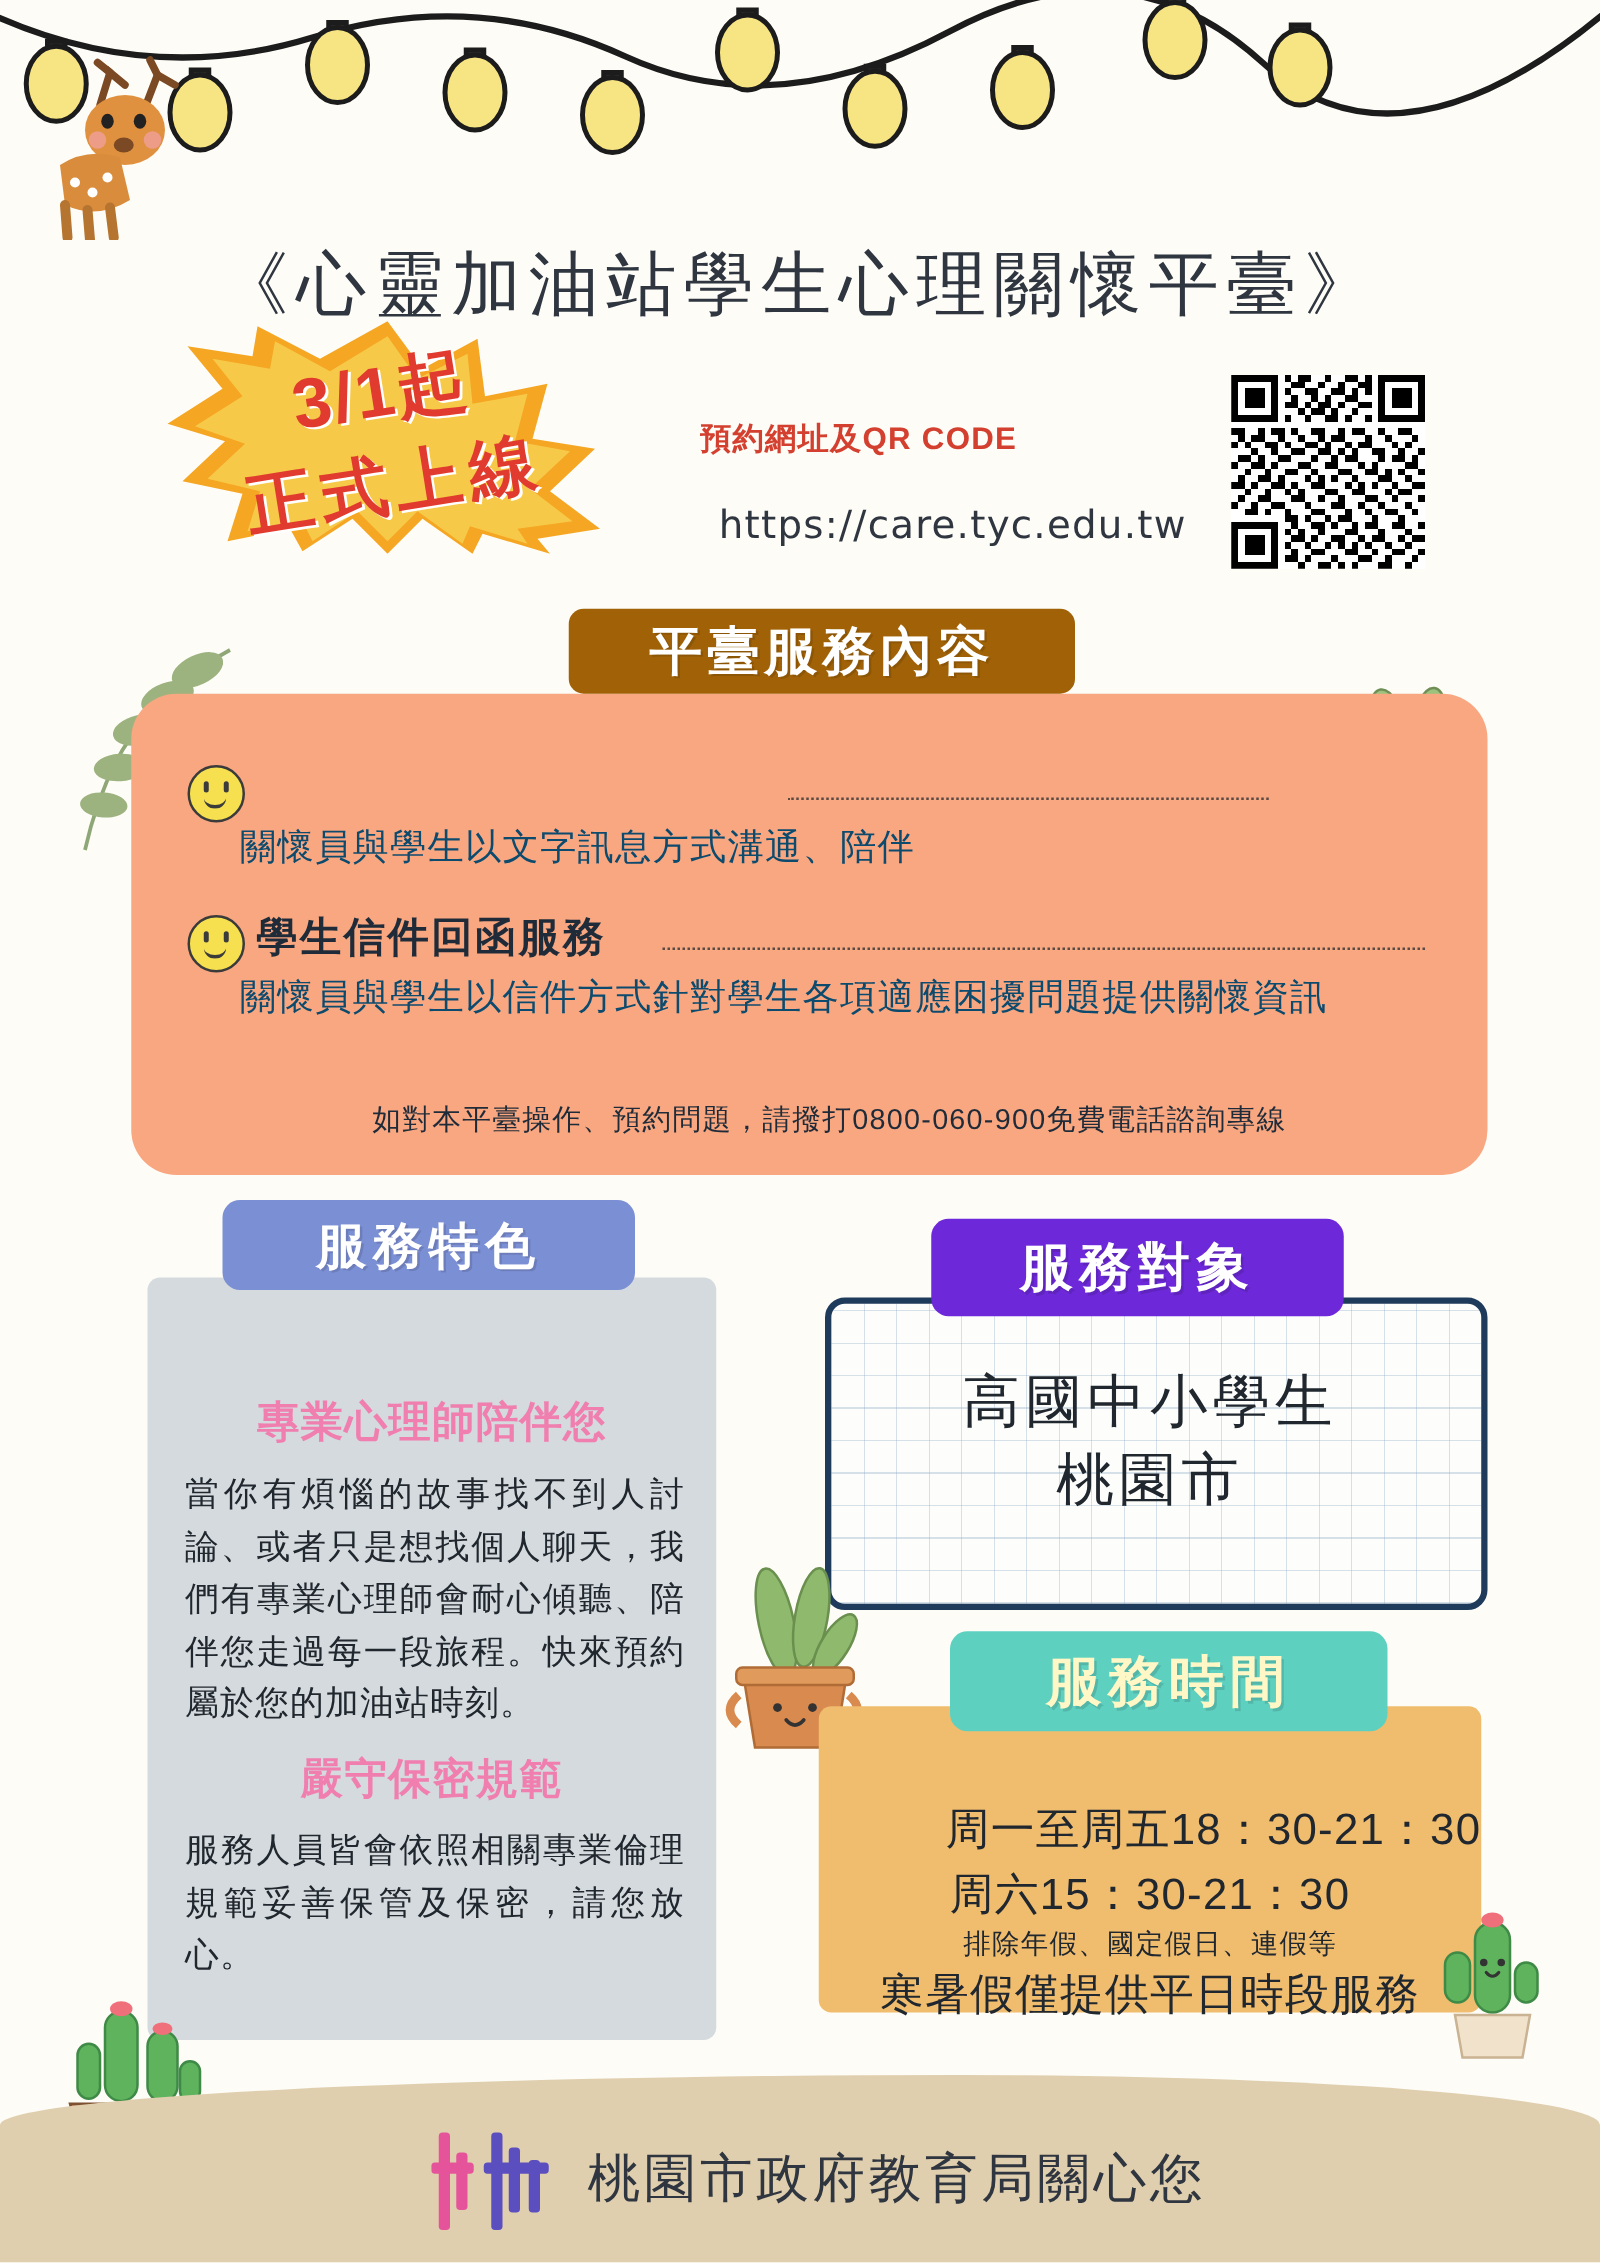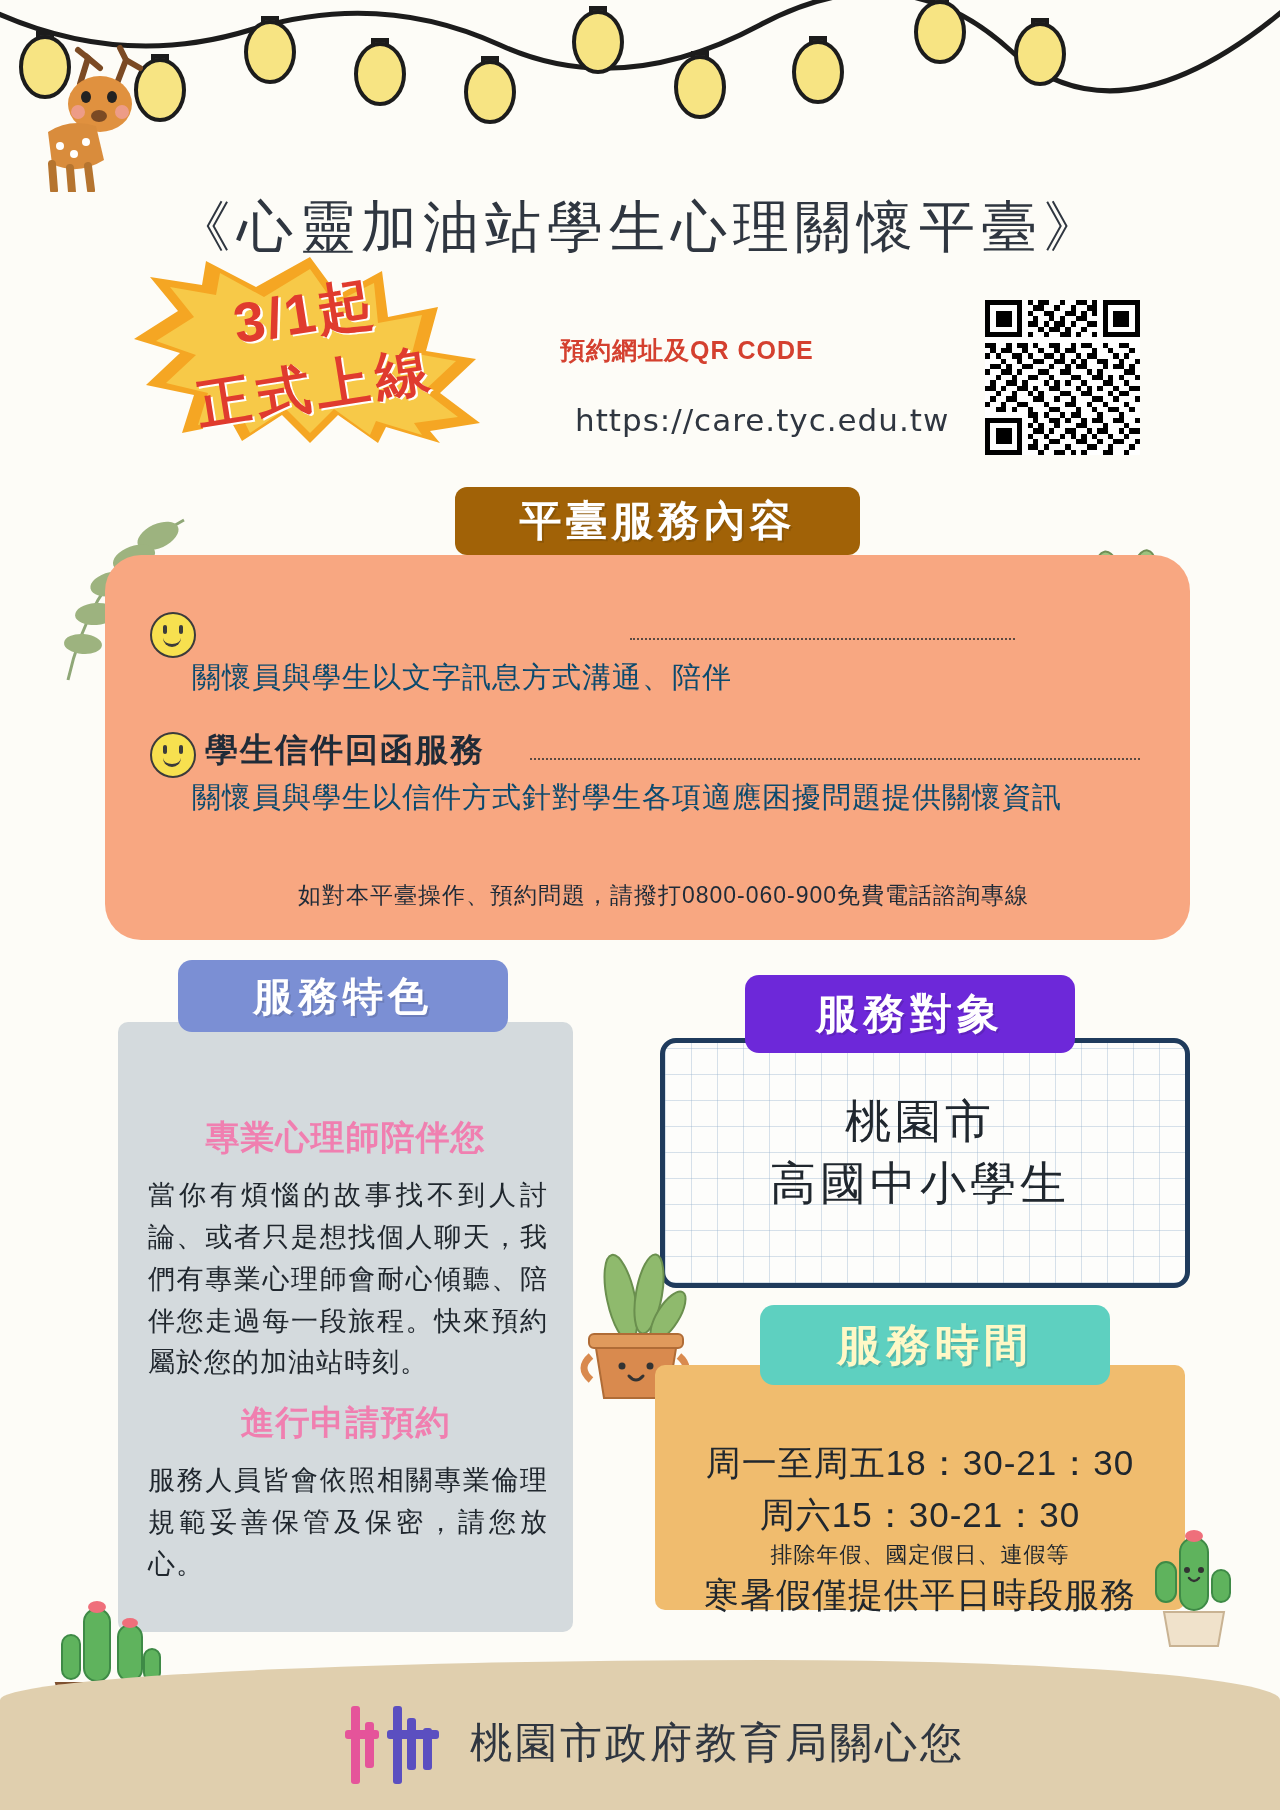--- a/index.html
+++ b/index.html
@@ -361,21 +361,21 @@
   }
   .time-l1, .time-l2 {
     position: absolute;
     left: 655px;
     width: 530px;
     text-align: center;
     font-size: 35px;
     color: #20272e;
     letter-spacing: 1px;
   }
-  .time-l1 { top: 1440px; }
+  .time-l1 { top: 1440px; text-align: right; }
   .time-l2 { top: 1492px; }
   .time-l3 {
     position: absolute;
     left: 655px; top: 1540px;
     width: 530px;
     text-align: center;
     font-size: 22px;
     color: #20272e;
     letter-spacing: 1px;
   }
@@ -768,30 +768,30 @@
   </div>
 
   <div class="svc-foot">如對本平臺操作、預約問題，請撥打0800-060-900免費電話諮詢專線</div>
 
   <div class="feat-card"></div>
   <div class="feat-banner">
     <span>服務特色</span>
   </div>
   <div class="feat-h1">專業心理師陪伴您</div>
   <div class="feat-p1">當你有煩惱的故事找不到人討論、或者只是想找個人聊天，我們有專業心理師會耐心傾聽、陪伴您走過每一段旅程。快來預約屬於您的加油站時刻。</div>
-  <div class="feat-h2">進行申請預約</div>
+  <div class="feat-h2">嚴守保密規範</div>
   <div class="feat-p2">服務人員皆會依照相關專業倫理規範妥善保管及保密，請您放心。</div>
 
   <div class="target-card"></div>
   <div class="target-banner">
     <span>服務對象</span>
   </div>
   <div class="target-text">
+    <div>高國中小學生</div>
     <div>桃園市</div>
-    <div>高國中小學生</div>
   </div>
 
   <svg class="plant-mid" viewBox="0 0 140 160">
     <g fill="#8fba6d" stroke="#6a8f4e" stroke-width="2">
       <ellipse cx="56" cy="48" rx="14" ry="44" transform="rotate(-12 56 48)"></ellipse>
       <ellipse cx="84" cy="44" rx="13" ry="40" transform="rotate(10 84 44)"></ellipse>
       <ellipse cx="103" cy="66" rx="11" ry="28" transform="rotate(32 103 66)"></ellipse>
     </g>
     <path d="M30 92 h82 l-9 56 h-64 z" fill="#d98a4e" stroke="#b06c36" stroke-width="2"></path>
     <rect x="24" y="84" width="94" height="14" rx="5" fill="#e09a5c" stroke="#b06c36" stroke-width="2"></rect>

